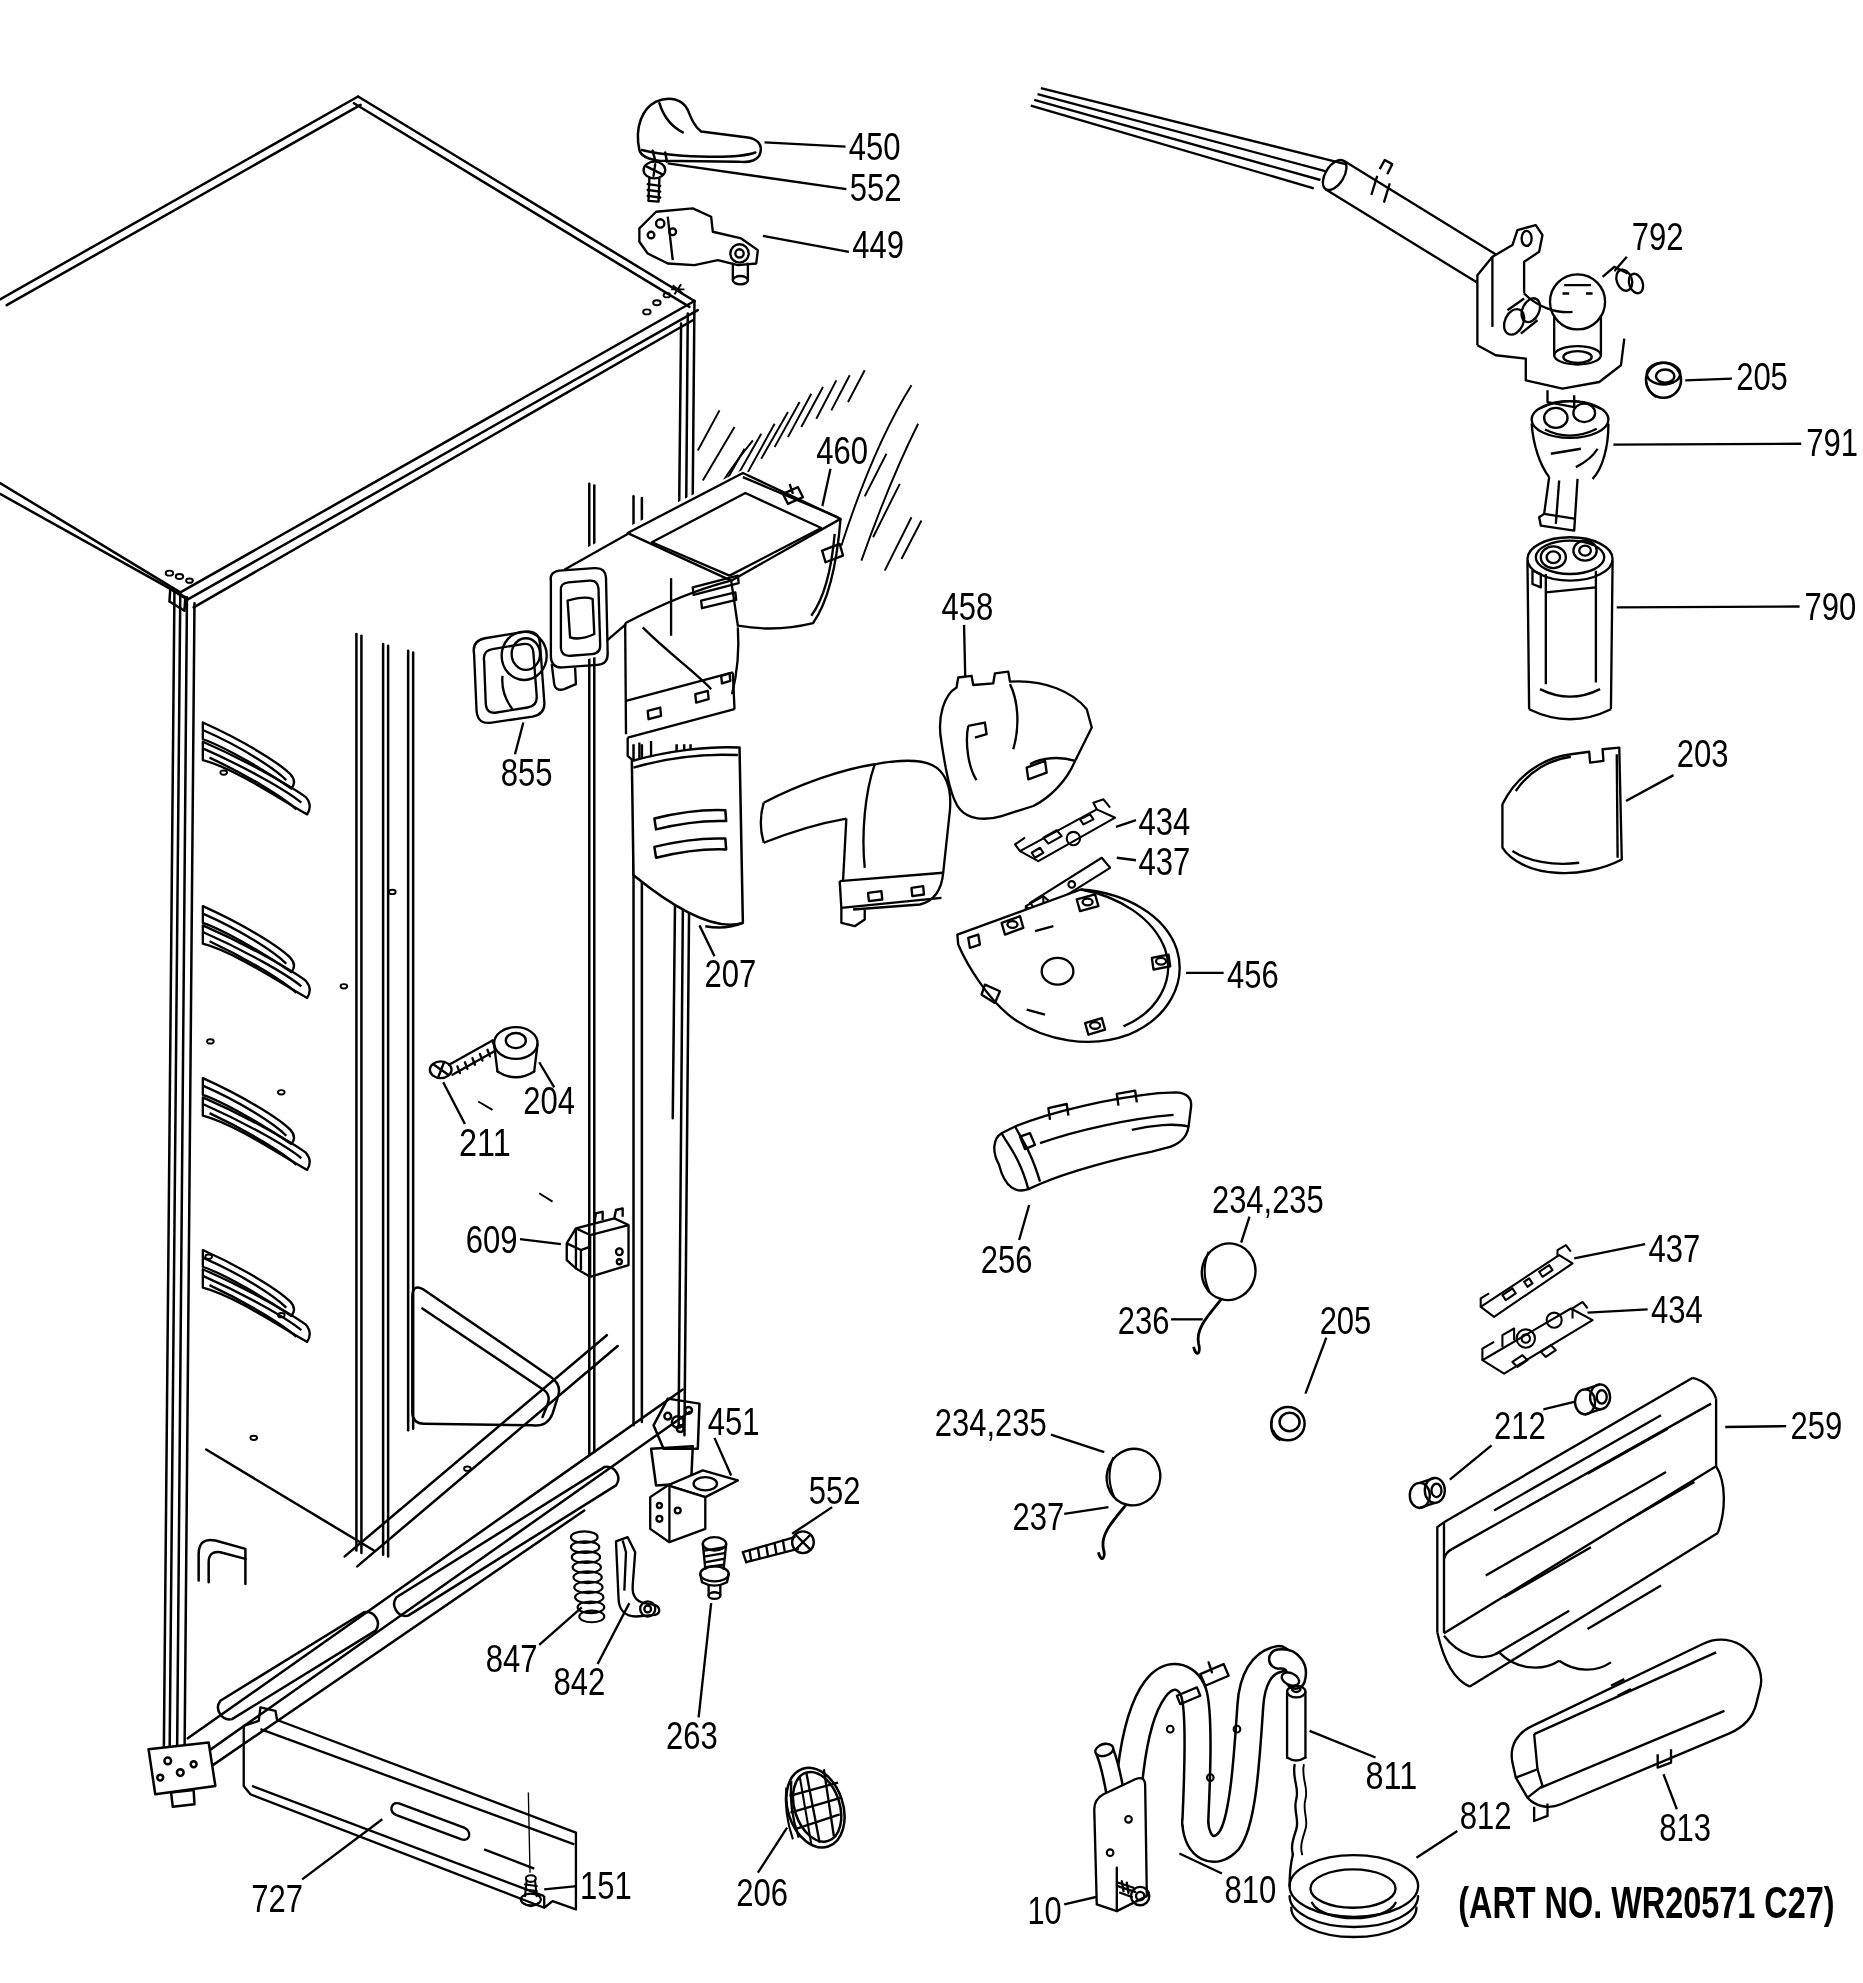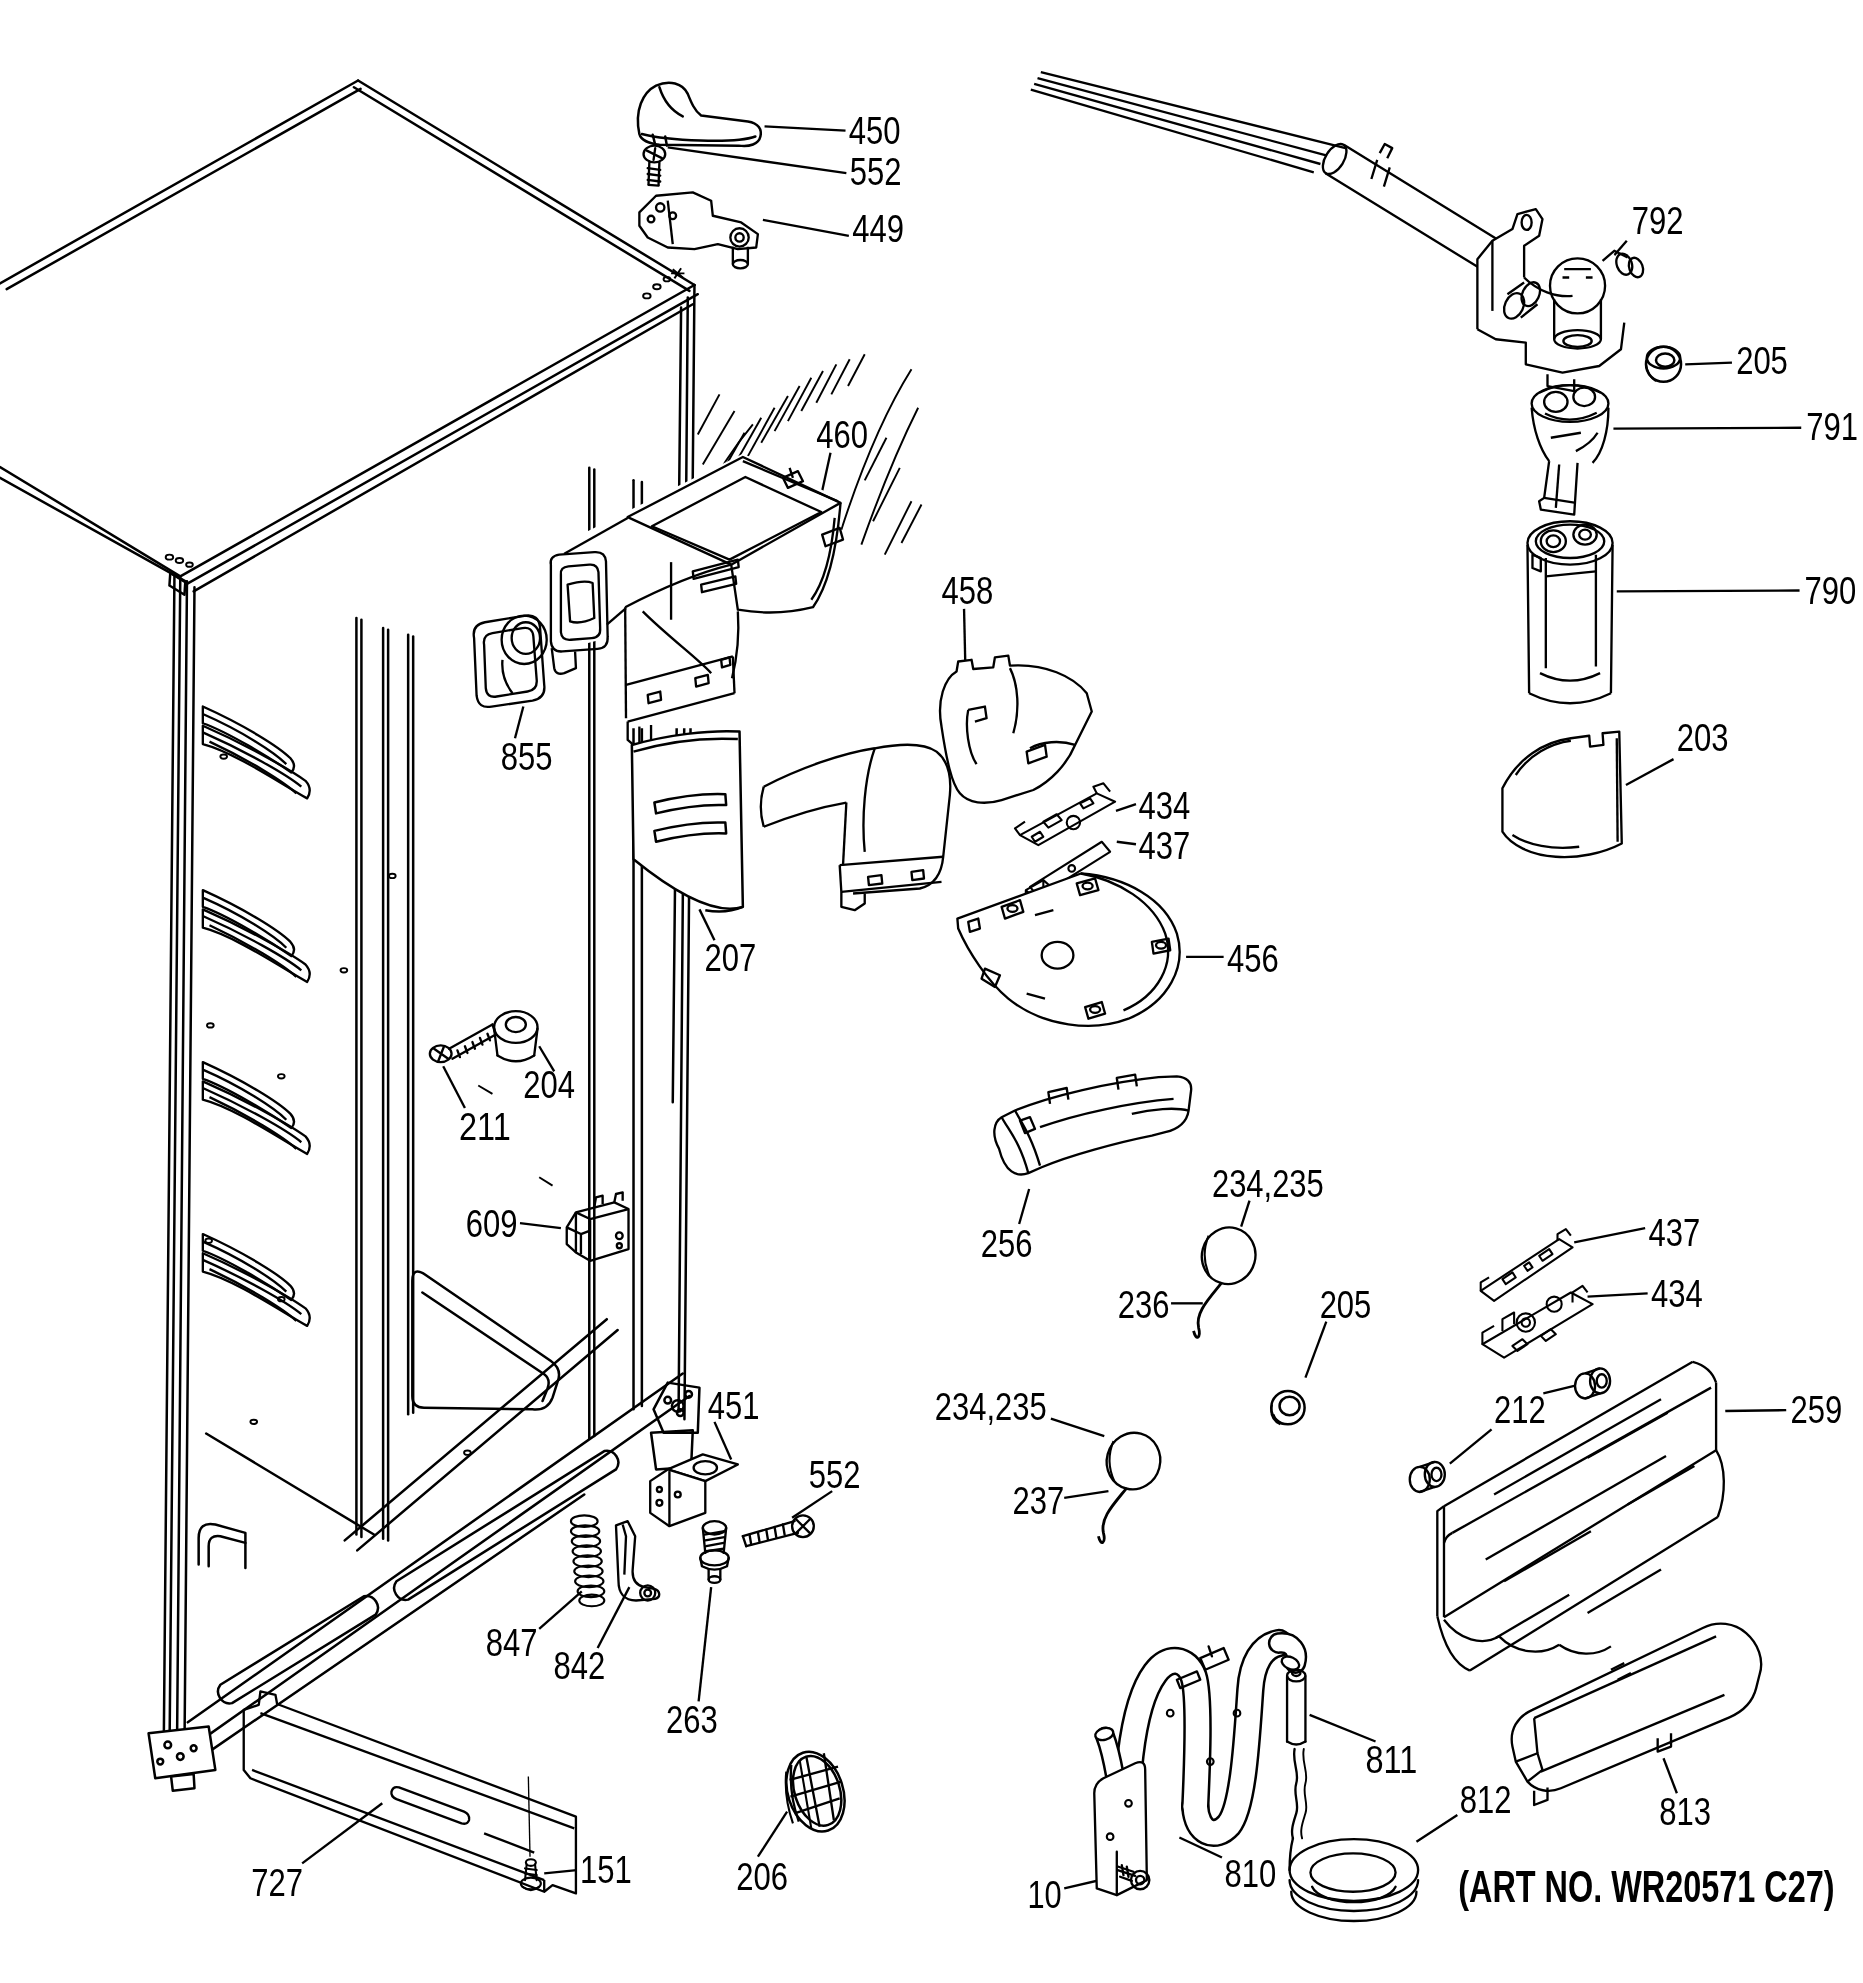--- a/index.html
+++ b/index.html
@@ -1,16 +1,16 @@
 <!DOCTYPE html>
 <html style="font-size:13.4px"><head>
 <meta charset="utf-8">
 <style>
 html,body{margin:0;padding:0;background:#ffffff;}
-#page{position:relative;width:1863px;height:1924px;background:#ffffff;overflow:hidden;font-family:"Liberation Sans",sans-serif;}
+#page{position:relative;width:1863px;height:1924px;background:#ffffff;overflow:hidden;font-family:"Liberation Sans",sans-serif;margin-top:16px;}
 svg{position:absolute;top:0;left:0;}
 </style>
 </head>
 <body>
 <div id="page">
 <svg width="1863" height="1984" viewBox="0 0 2232 2376">
 
 <g stroke="#000" stroke-width="2.8" fill="none">
 <path d="M916,151 L1013,156"></path>
 <path d="M800,176 L1014,207"></path>

